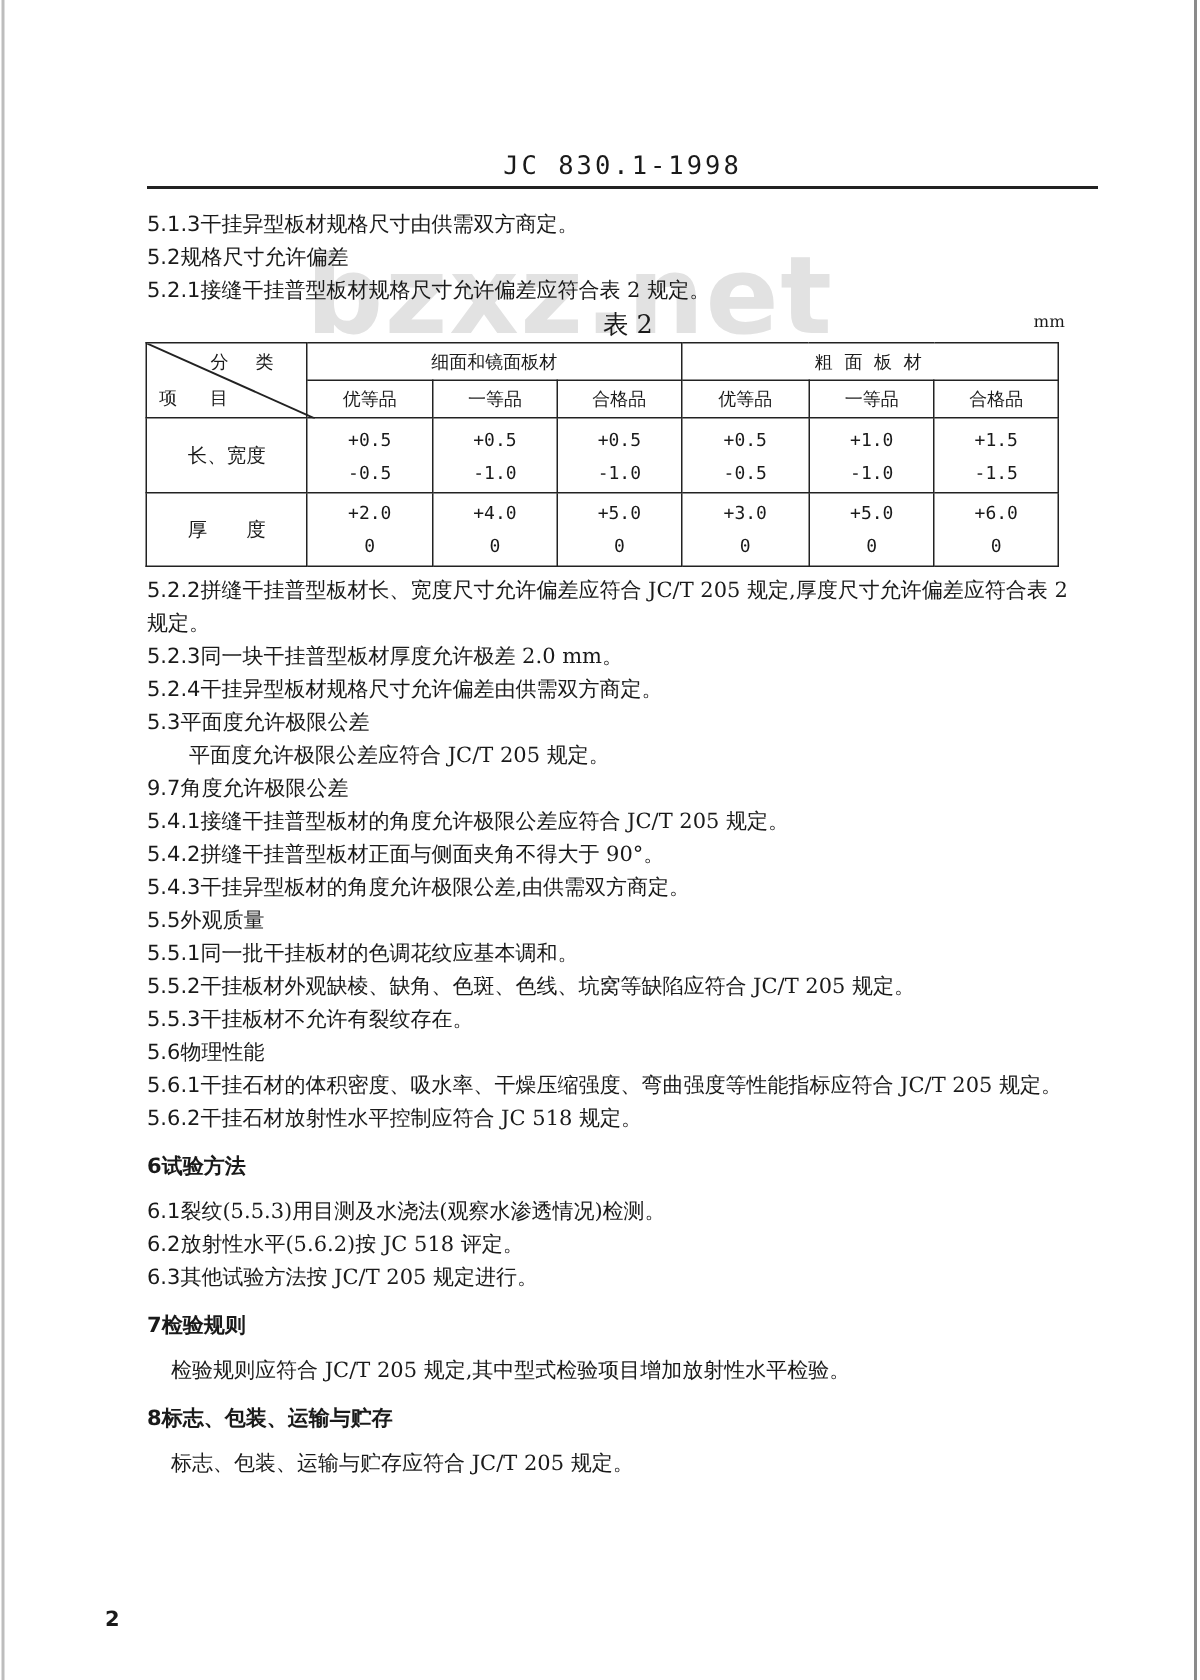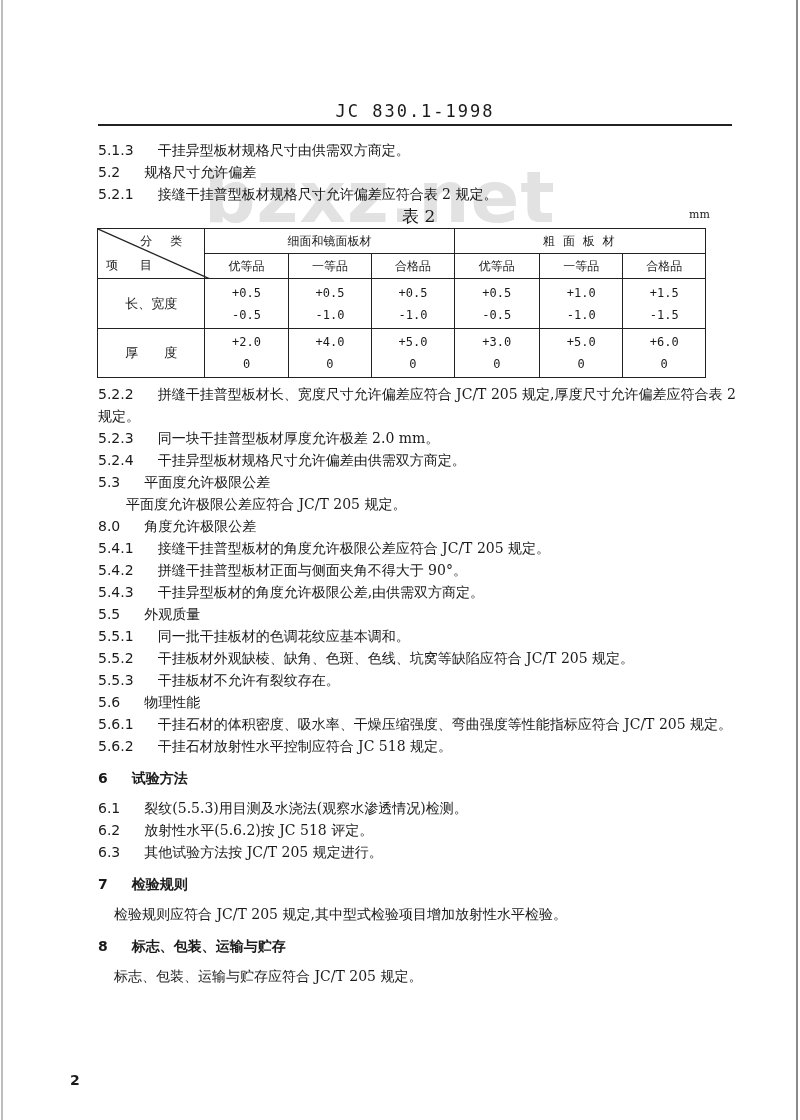--- a/index.html
+++ b/index.html
@@ -12,21 +12,21 @@
   .watermark {
     position:absolute; left:204px; top:132px; font-family:"DejaVu Sans", sans-serif;
     font-weight:bold; font-size:72px; color:#e2e2e2; letter-spacing:1px; line-height:72px; z-index:0;margin-top:29px;
   }
   .header {
     position:absolute; left:98px; top:101px; width:634px; text-align:center;
     font-family:"DejaVu Sans Mono", monospace; font-size:17px; letter-spacing:2px; z-index:2;
   }
   .header-rule { position:absolute; left:98px; top:124px; width:634px; height:2px; background:#222; }
   .line { position:absolute; font-size:14px; line-height:18px; white-space:nowrap; z-index:2; }
-  .num { display:inline-block; font-family:"DejaVu Sans", sans-serif; font-size:14px; margin-right:24px;text-align:right; }
+  .num { display:inline-block; font-family:"DejaVu Sans", sans-serif; font-size:14px; margin-right:0;text-align:right; }
   .caption { position:absolute; top:205px; left:402px; font-size:17px; z-index:2; }
   .unit { position:absolute; top:208px; left:689px; font-size:11px; z-index:2; }
   table.spec {
     position:absolute; left:97px; top:228px; width:609px; border-collapse:collapse; z-index:2;
     font-size:12px;
   }
   table.spec td { border:1.5px solid #222; text-align:center; padding:0; }
   .diag { position:relative; width:112px; }
   .diag svg { position:absolute; left:0; top:0; }
   .diag .tr { position:absolute; right:4px; top:4px; font-size:12px; letter-spacing:18px; }
@@ -136,21 +136,21 @@
   </tr>
 </tbody>
   </table>
 
 <div class="line" style="left:98px;top:385px;"><span class="num">5.2.2</span><span>拼缝干挂普型板材长、宽度尺寸允许偏差应符合 JC/T 205 规定,厚度尺寸允许偏差应符合表 2</span></div>
 <div class="line" style="left:98px;top:407px;"><span>规定。</span></div>
 <div class="line" style="left:98px;top:429px;"><span class="num">5.2.3</span><span>同一块干挂普型板材厚度允许极差 2.0 mm。</span></div>
 <div class="line" style="left:98px;top:451px;"><span class="num">5.2.4</span><span>干挂异型板材规格尺寸允许偏差由供需双方商定。</span></div>
 <div class="line" style="left:98px;top:473px;"><span class="num">5.3</span><span>平面度允许极限公差</span></div>
 <div class="line" style="left:126px;top:495px;"><span>平面度允许极限公差应符合 JC/T 205 规定。</span></div>
-<div class="line" style="left:98px;top:517px;"><span class="num">8.0</span><span>角度允许极限公差</span></div>
+<div class="line" style="left:98px;top:517px;"><span class="num">9.7</span><span>角度允许极限公差</span></div>
 <div class="line" style="left:98px;top:539px;"><span class="num">5.4.1</span><span>接缝干挂普型板材的角度允许极限公差应符合 JC/T 205 规定。</span></div>
 <div class="line" style="left:98px;top:561px;"><span class="num">5.4.2</span><span>拼缝干挂普型板材正面与侧面夹角不得大于 90°。</span></div>
 <div class="line" style="left:98px;top:583px;"><span class="num">5.4.3</span><span>干挂异型板材的角度允许极限公差,由供需双方商定。</span></div>
 <div class="line" style="left:98px;top:605px;"><span class="num">5.5</span><span>外观质量</span></div>
 <div class="line" style="left:98px;top:627px;"><span class="num">5.5.1</span><span>同一批干挂板材的色调花纹应基本调和。</span></div>
 <div class="line" style="left:98px;top:649px;"><span class="num">5.5.2</span><span>干挂板材外观缺棱、缺角、色斑、色线、坑窝等缺陷应符合 JC/T 205 规定。</span></div>
 <div class="line" style="left:98px;top:671px;"><span class="num">5.5.3</span><span>干挂板材不允许有裂纹存在。</span></div>
 <div class="line" style="left:98px;top:693px;"><span class="num">5.6</span><span>物理性能</span></div>
 <div class="line" style="left:98px;top:715px;"><span class="num">5.6.1</span><span>干挂石材的体积密度、吸水率、干燥压缩强度、弯曲强度等性能指标应符合 JC/T 205 规定。</span></div>
 <div class="line" style="left:98px;top:737px;"><span class="num">5.6.2</span><span>干挂石材放射性水平控制应符合 JC 518 规定。</span></div>

